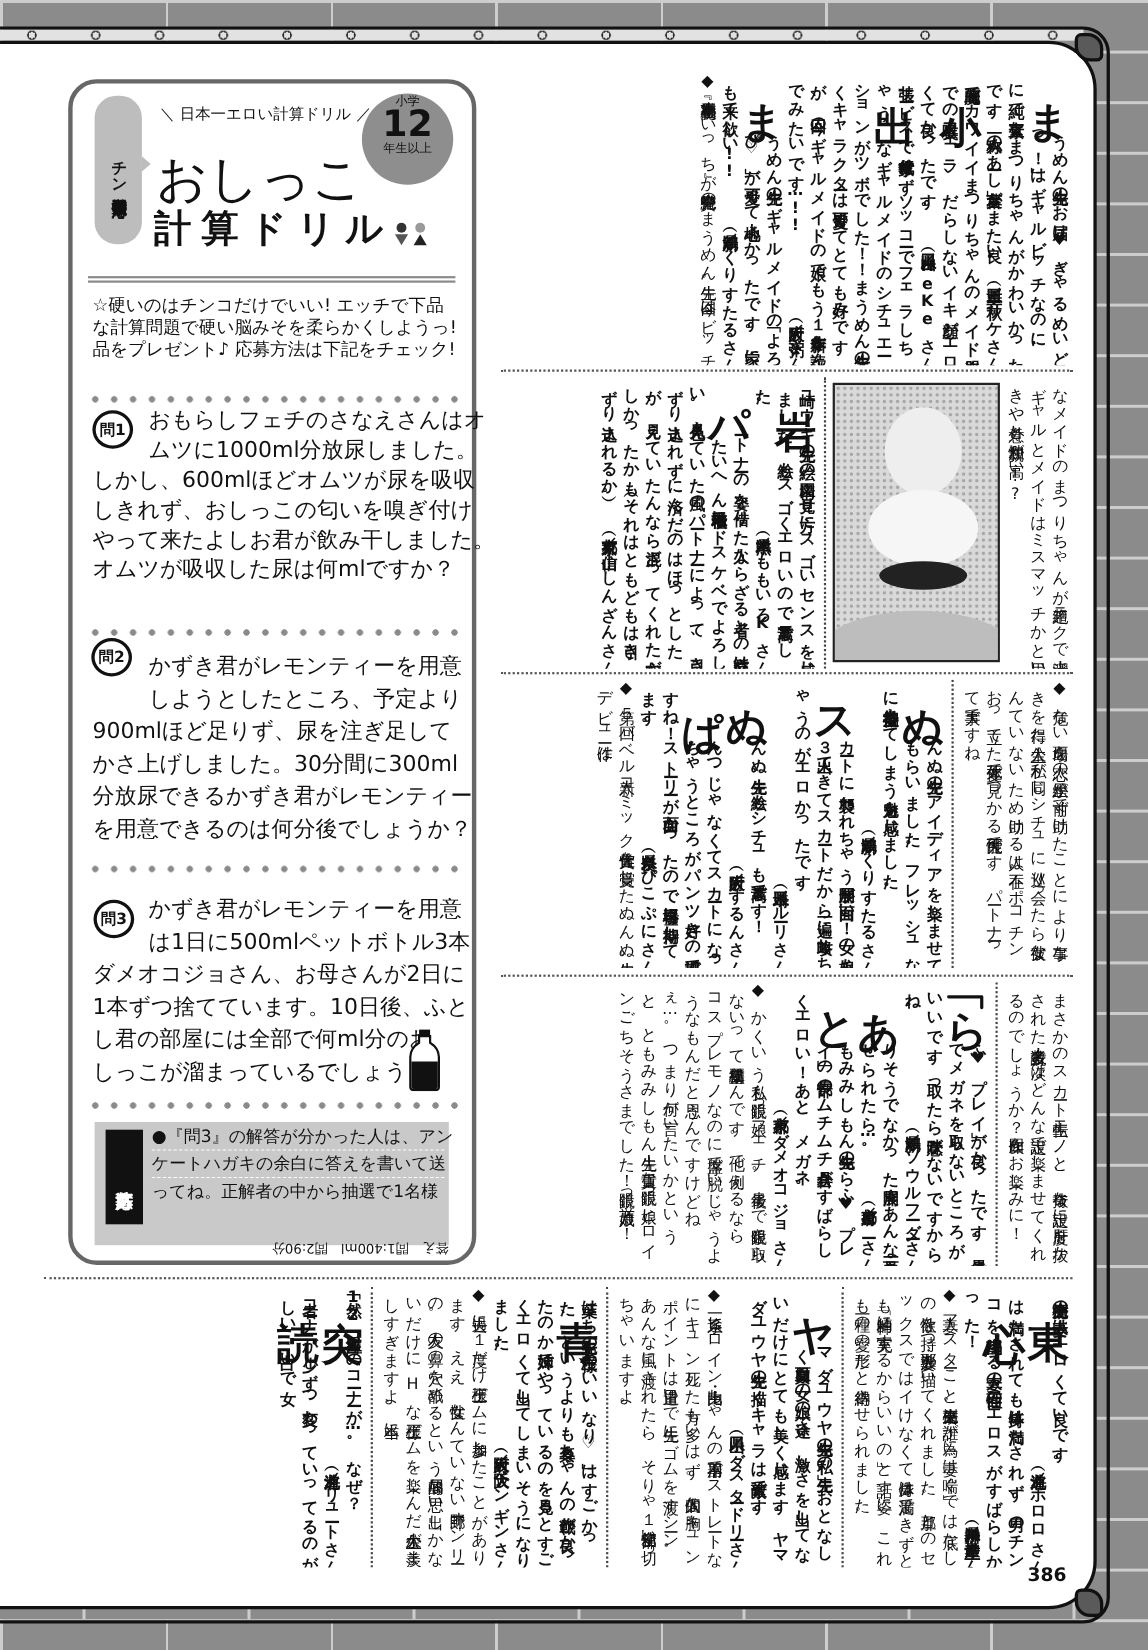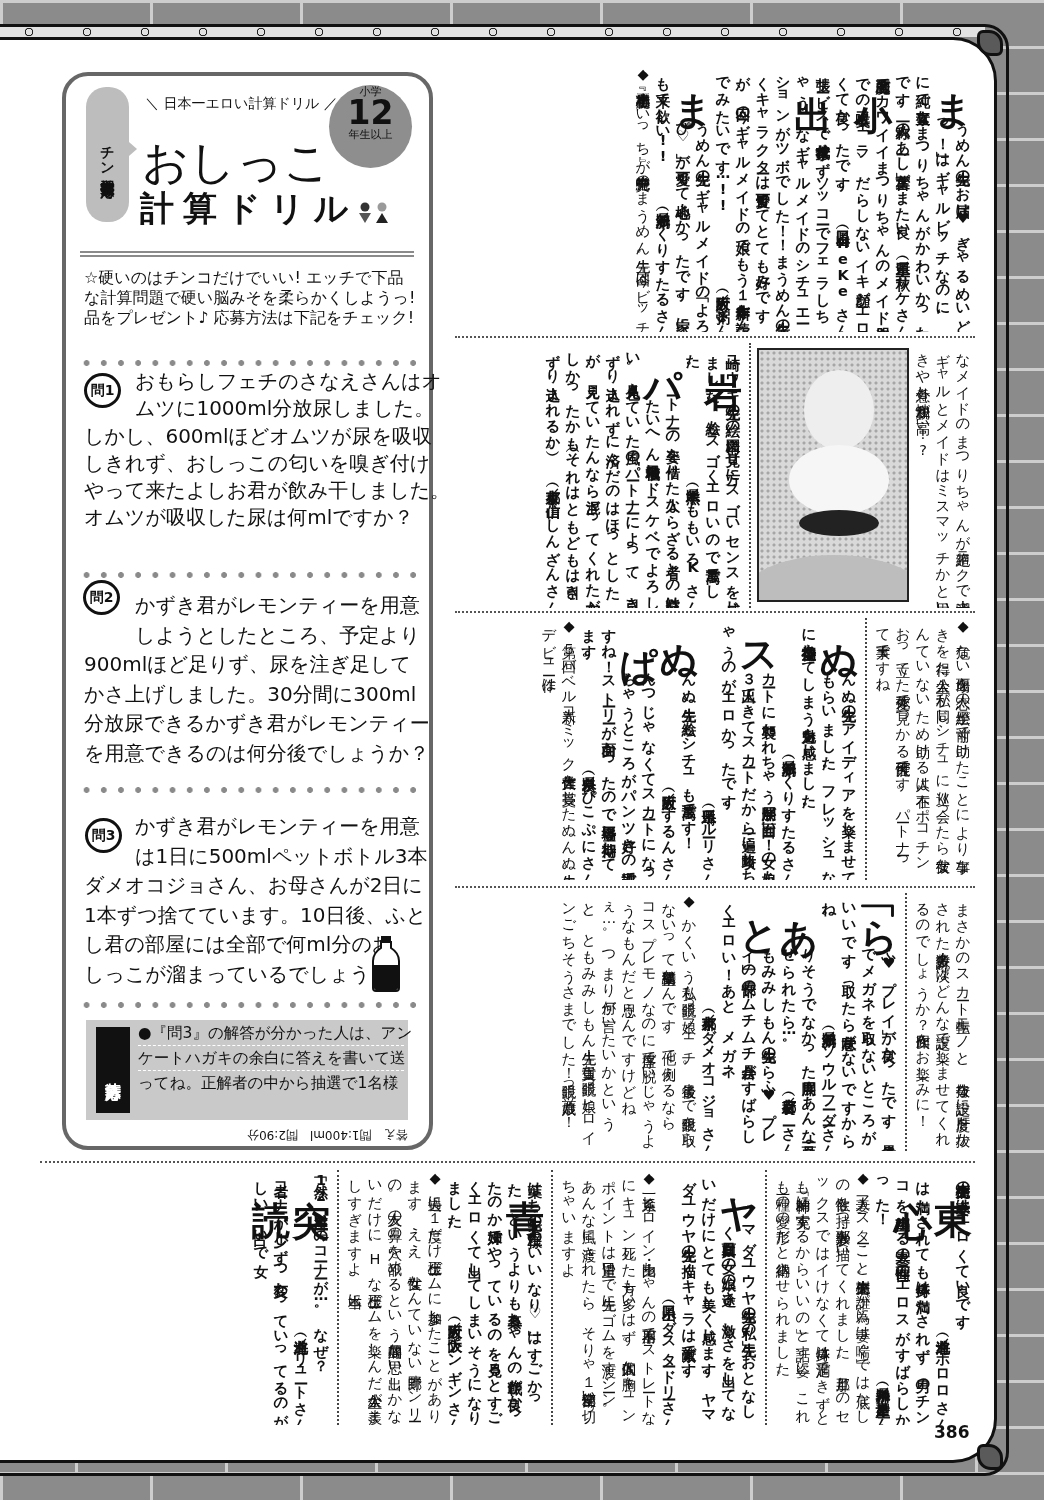--- a/index.html
+++ b/index.html
@@ -37,21 +37,21 @@
 .grade .g-bot{display:block;font-size:11px;line-height:14px}
 .dline{left:14px;top:175px;width:334px;height:6px;border-top:2px solid #8a8a8a;border-bottom:2px solid #8a8a8a}
 .intro{left:18px;top:192px;width:336px;font-size:16px;line-height:20px;font-weight:normal}
 .intro div{white-space:nowrap}
 .dots{left:12px;width:343px;height:8px;background:radial-gradient(circle,#8a8a8a 2.6px,transparent 3.2px) 0 50%/17.2px 8px repeat-x}
 .qbadge{width:37px;height:35px;border:3px solid #111;border-radius:50%;font-size:14px;font-weight:bold;display:flex;align-items:center;justify-content:center}
 .qtext{left:18px;width:340px;font-size:20px}
 .qtext div{white-space:nowrap}
 .qtext .ind{padding-left:51px}
 .bottle{left:305px;top:859px}
-.apply{left:20px;top:944px;width:322px;height:100px;background:#c9c9c9}
+.apply{left:20px;top:944px;width:322px;height:112px;background:#c9c9c9}
 .apply-label{position:absolute;left:10px;top:7px;width:34px;height:86px;background:#111;color:#fff;
   writing-mode:vertical-rl;text-orientation:upright;font-size:16px;font-weight:bold;line-height:34px;text-align:center}
 .apply-lines{position:absolute;left:52px;top:1px;width:266px;font-size:15.5px;line-height:24px}
 .apply-lines div{white-space:nowrap;border-bottom:1.5px dashed #fff}
 .apply-lines div:last-child{border-bottom:none}
 .answer{left:181px;top:1050px;font-size:12px;white-space:nowrap;transform:rotate(180deg)}
 
 
 .vrow{position:absolute;writing-mode:vertical-rl;text-orientation:upright;font-size:14.5px;line-height:20px;overflow:hidden}
 .r1{left:457px;top:66px;width:516px;height:266px}

